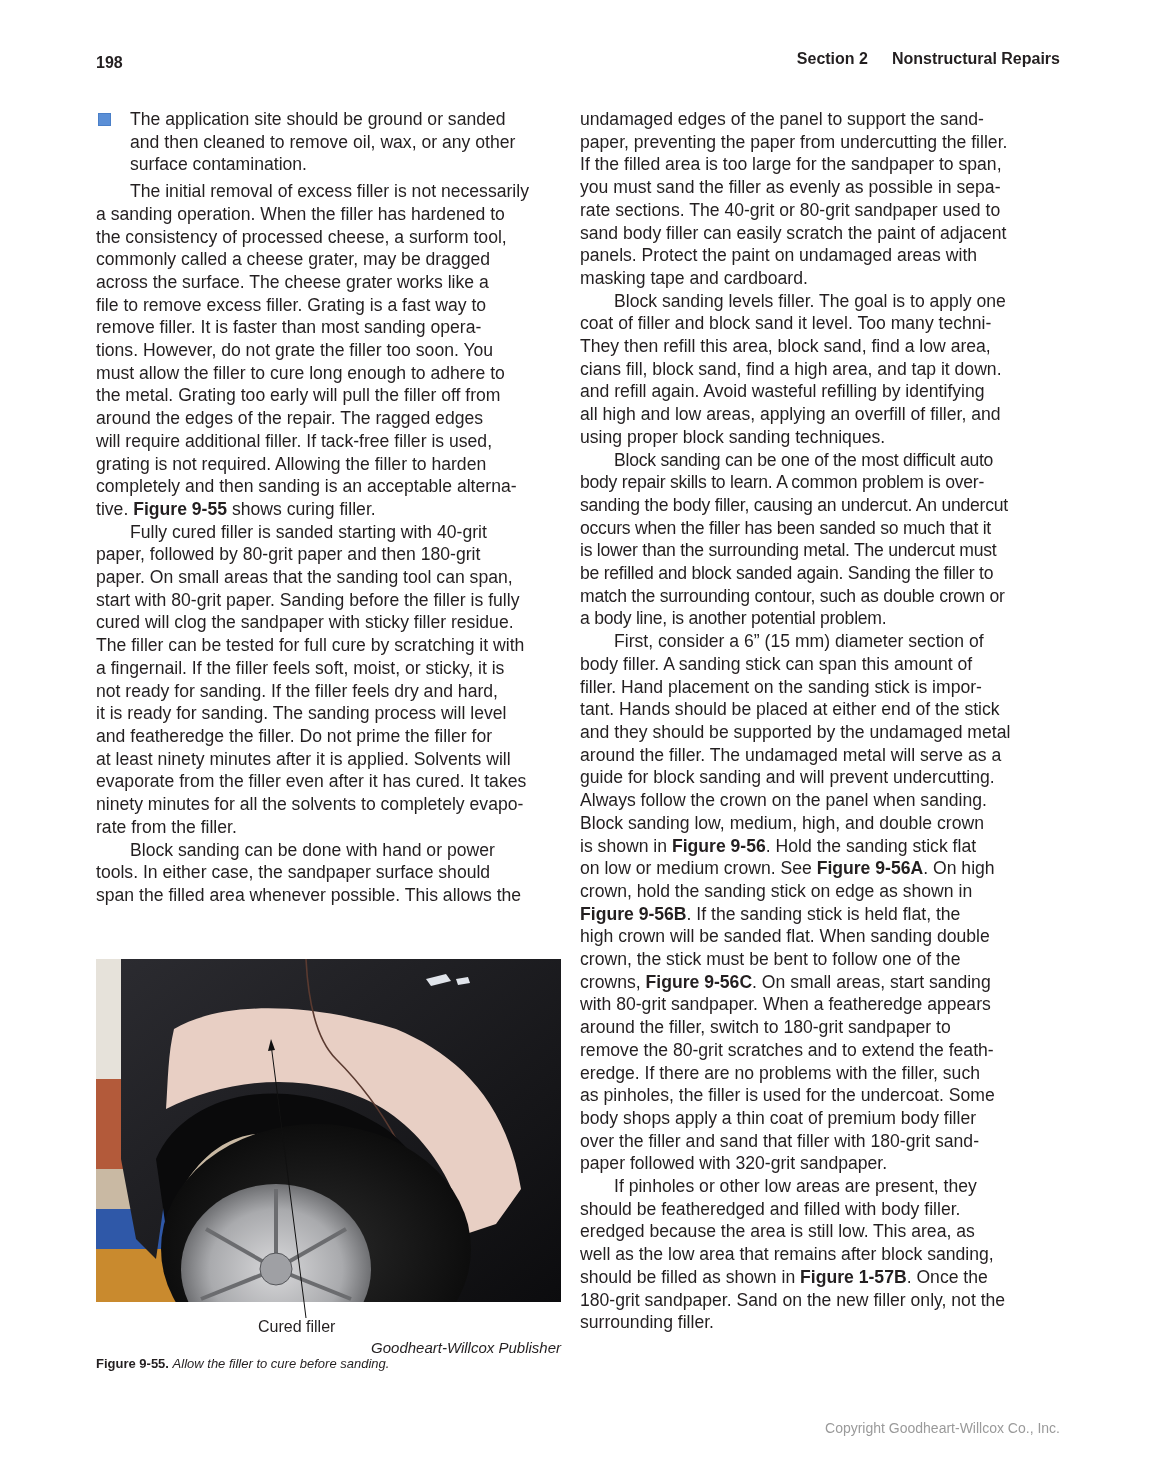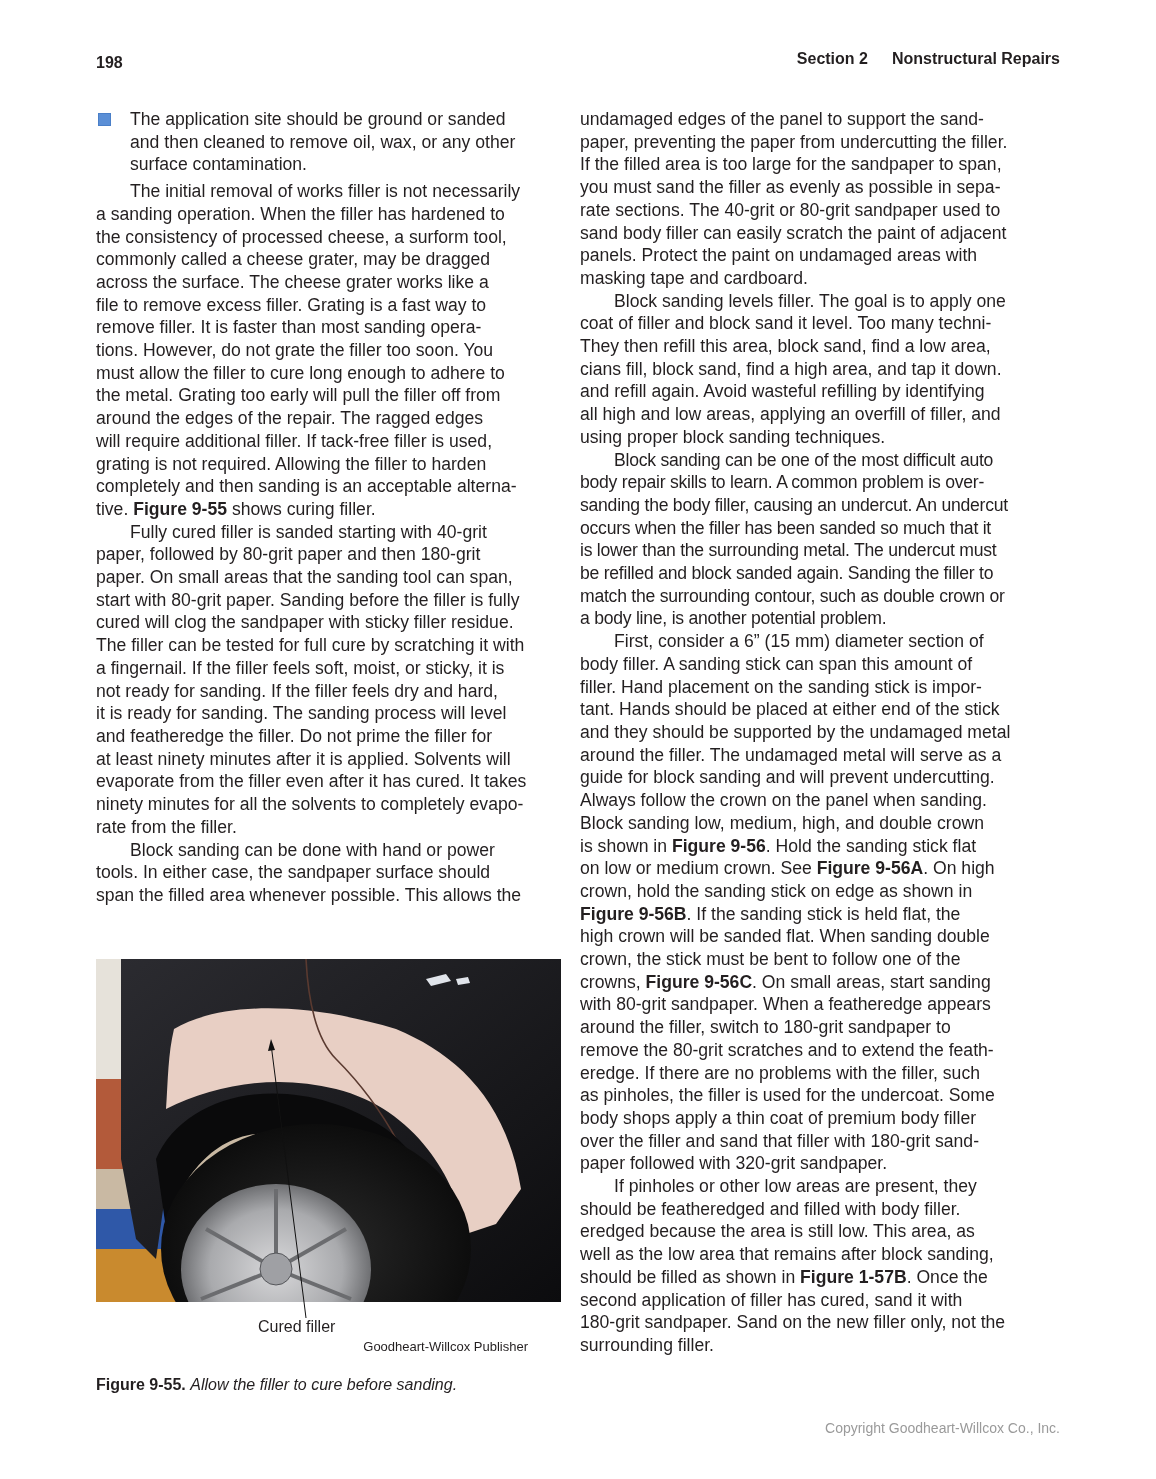--- a/index.html
+++ b/index.html
@@ -21,23 +21,23 @@
 
   .bullet { position: relative; padding-left: 34px; margin-bottom: 4px !important; }
   .bullet .sq { position: absolute; left: 2px; top: 5px; width: 13px; height: 13px;
                 background: #5b8fd6; border: 1px solid #4a7fc8; box-sizing: border-box; }
 
   .figure { position: absolute; left: 96px; top: 959px; width: 465px; }
   .photo { position: relative; width: 465px; height: 343px; overflow: hidden;
            background: #1a1a1c; }
   .photo svg { display: block; }
   .callout { position: absolute; top: 1318px; left: 258px; font-size: 16px; }
-  .credit { position: absolute; top: 1339px; right: 628px; font-size: 13px;
-            white-space: nowrap; }
-  .caption { position: absolute; top: 1356px; left: 96px; font-size: 16px; white-space: nowrap; margin-top: 20px; }
+  .credit { position: absolute; top: 1339px; right: 595px; font-size: 15px;
+            font-style: italic; white-space: nowrap; }
+  .caption { position: absolute; top: 1356px; left: 96px; font-size: 13px; white-space: nowrap; }
   .caption b { font-weight: bold; }
   .caption i { font-style: italic; }
 
   .footer { position: absolute; top: 1420px; right: 96px; font-size: 14px; color: #9a9a9a; white-space: nowrap; }
 </style>
 </head>
 <body>
 
 <div class="header">
   <span class="page-num">198</span>
@@ -45,21 +45,21 @@
 </div>
 
 <div class="col col-left">
   <p class="bullet">
     <span class="sq"></span>
     <span class="line">The application site should be ground or sanded</span>
     <span class="line">and then cleaned to remove oil, wax, or any other</span>
     <span class="line">surface contamination.</span>
   </p>
   <p class="indent">
-    <span class="line">The initial removal of works filler is not necessarily</span>
+    <span class="line">The initial removal of excess filler is not necessarily</span>
     <span class="line" style="text-indent:0">a sanding operation. When the filler has hardened to</span>
     <span class="line" style="text-indent:0">the consistency of processed cheese, a surform tool,</span>
     <span class="line" style="text-indent:0">commonly called a cheese grater, may be dragged</span>
     <span class="line" style="text-indent:0">across the surface. The cheese grater works like a</span>
     <span class="line" style="text-indent:0">file to remove excess filler. Grating is a fast way to</span>
     <span class="line" style="text-indent:0">remove filler. It is faster than most sanding opera-</span>
     <span class="line" style="text-indent:0">tions. However, do not grate the filler too soon. You</span>
     <span class="line" style="text-indent:0">must allow the filler to cure long enough to adhere to</span>
     <span class="line" style="text-indent:0">the metal. Grating too early will pull the filler off from</span>
     <span class="line" style="text-indent:0">around the edges of the repair. The ragged edges</span>
@@ -206,19 +206,18 @@
     <span class="line" style="text-indent:0">body shops apply a thin coat of premium body filler</span>
     <span class="line" style="text-indent:0">over the filler and sand that filler with 180-grit sand-</span>
     <span class="line" style="text-indent:0">paper followed with 320-grit sandpaper.</span>
   </p>
   <p class="indent">
     <span class="line">If pinholes or other low areas are present, they</span>
     <span class="line" style="text-indent:0">should be featheredged and filled with body filler.</span>
     <span class="line" style="text-indent:0">eredged because the area is still low. This area, as</span>
     <span class="line" style="text-indent:0">well as the low area that remains after block sanding,</span>
     <span class="line" style="text-indent:0"><span>should be filled as shown in </span><b>Figure 1-57B</b><span>. Once the</span></span>
-    <span class="line" style="text-indent:0">second application of filler has cured, sand it with</span>
     <span class="line" style="text-indent:0">180-grit sandpaper. Sand on the new filler only, not the</span>
     <span class="line" style="text-indent:0">surrounding filler.</span>
   </p>
 </div>
 
 <div class="footer">Copyright Goodheart-Willcox Co., Inc.</div>
 
 </body></html>

